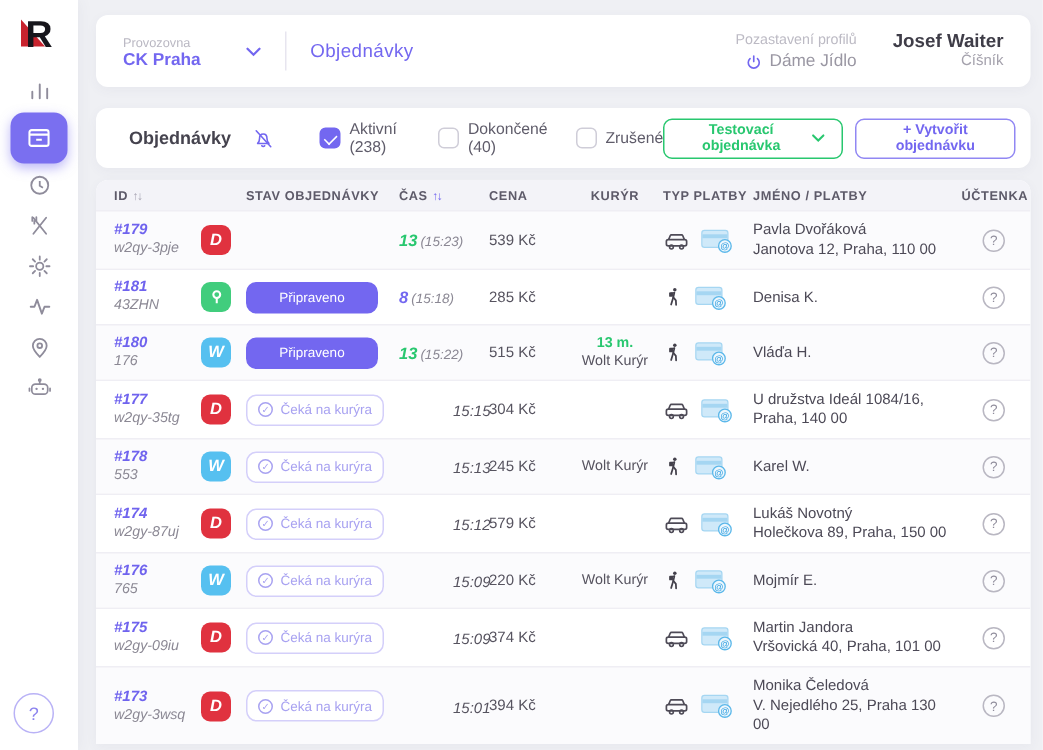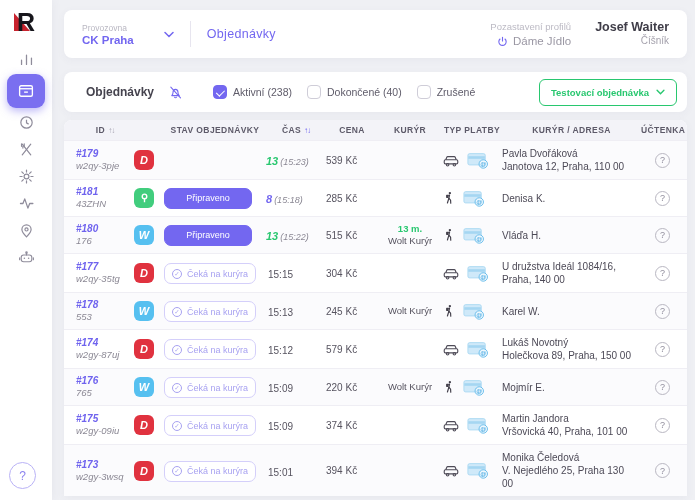--- a/index.html
+++ b/index.html
@@ -58,22 +58,22 @@
   .btn { height:27px; border-radius:6px; background:#fff; display:flex; align-items:center;
     gap:7px; padding:0 11px; font-size:9.5px; font-weight:700; cursor:pointer; }
   .btn-green { border:1px solid #28c76f; color:#28c76f; }
   .btn-purple { border:1px solid #9187f3; color:#7367f0; }
 
   
   .table-card { margin-top:8px; border-radius:8px 8px 0 0; overflow:hidden;
     --cols:58px 30px 102px 60px 52px 64px 60px 1fr 34px; }
   .thead { display:grid; grid-template-columns:var(--cols); background:#f3f3f8;
     padding:5px 12px; align-items:center; min-height:18px; }
-  .th { font-size:8.5px; font-weight:700; color:#5d5a69; letter-spacing:.4px; white-space:nowrap;text-align:center; }
-  .th.center { }
+  .th { font-size:8.5px; font-weight:700; color:#5d5a69; letter-spacing:.4px; white-space:nowrap; }
+  .th.center { text-align:center; }
   .th.right { text-align:right; padding-right:12px; }
   .sort { font-size:8px; letter-spacing:-1px; margin-left:3px; color:#a7a4b2; font-weight:400; cursor:pointer; }
   .sort::after { content:"\2191\2193"; }
   .sort.active { color:#7367f0; font-weight:700; }
 
   .trow { display:grid; grid-template-columns:var(--cols); padding:6px 12px;
     border-top:1px solid #efeef4; align-items:center; cursor:pointer; background:#fff; min-height:33px; }
   .trow.odd { background:#fbfbfd; }
   .oid { color:#6f63ee; font-size:10px; font-weight:700; font-style:italic; line-height:12px; }
   .ocode { color:#8b8894; font-size:9.5px; font-style:italic; line-height:12px; }
@@ -86,21 +86,21 @@
   .status-btn.filled { background:#7367f0; border:1px solid #7367f0; color:#fff; width:88px; justify-content:center; }
   .status-btn.outline { background:#fff; border:1px solid #d4cffa; color:#a8a2f1; padding:0 7px; }
   .st-check { width:10px; height:10px; border:1px solid currentColor; border-radius:50%;
     font-size:6.5px; display:none; align-items:center; justify-content:center; flex:none; }
   .st-check::after { content:"\2713"; }
   .status-btn.outline .st-check { display:inline-flex; }
   .t-mins { font-style:italic; font-weight:700; font-size:11px; }
   .t-mins.green { color:#28c76f; }
   .t-mins.purple { color:#7367f0; }
   .t-clock { font-style:italic; font-size:9px; color:#8b8894; margin-left:2px; }
-  .t-plain { font-size:10px; color:#56535f; }
+  .t-plain { font-style:italic; font-size:10px; color:#56535f;margin-left:34px; }
   .price { font-size:10px; color:#56535f; }
   .courier { text-align:center; font-size:9.5px; color:#56535f; line-height:12px; }
   .c-eta { color:#28c76f; font-weight:700; display:block; font-size:9.5px; }
   .pay { display:flex; align-items:center; gap:7px; }
   .cust { font-size:10px; color:#4c4956; line-height:13px; padding-right:8px; }
   .receipt { justify-self:end; margin-right:5px; }
   .q-circle { width:15px; height:15px; border:1px solid #b9b7c2; border-radius:50%; color:#8f8c9b;
     font-size:9px; display:flex; align-items:center; justify-content:center; cursor:pointer; }
   .q-circle::after { content:"?"; }
 </style>
@@ -246,33 +246,36 @@
     </div>
     <div class="f-btns">
       <button class="btn btn-green">
         <span>Testovací objednávka</span>
         <span style="display:flex">
           <svg width="9" height="6" viewBox="0 0 10 7">
               <path d="M1 1.5l4 4 4-4" stroke="#28c76f" stroke-width="1.6" fill="none" stroke-linecap="round"></path>
             </svg>
         </span>
       </button>
+      <button class="btn btn-purple">
+        <span>+ Vytvořit objednávku</span>
+      </button>
     </div>
   </section>
 
   <section class="card table-card">
     <div class="thead">
       <span class="th"><span>ID</span><span class="sort"></span></span>
       <span class="th"></span>
       <span class="th">STAV OBJEDNÁVKY</span>
       <span class="th"><span>ČAS</span><span class="sort active"></span></span>
       <span class="th">CENA</span>
       <span class="th center">KURÝR</span>
       <span class="th">TYP PLATBY</span>
-      <span class="th">KURÝR / ADRESA</span>
+      <span class="th">JMÉNO / PLATBY</span>
       <span class="th right">ÚČTENKA</span>
     </div>
     <div id="tbody">
   <div class="trow src-dame odd">
     <span class="idcell">
       <span class="oid" style="display:block">#179</span>
       <span class="ocode" style="display:block">w2qy-3pje</span>
     </span>
     <span>
       <span class="src-badge" style="background: rgb(224, 50, 63);">

